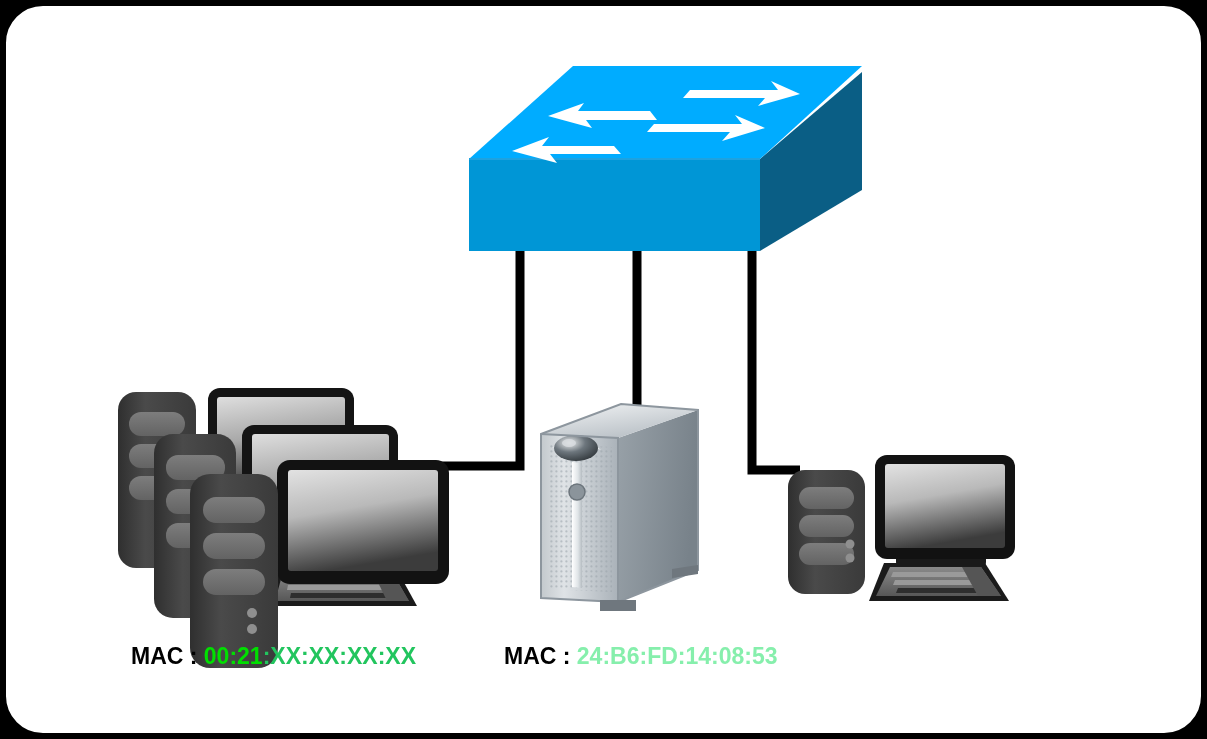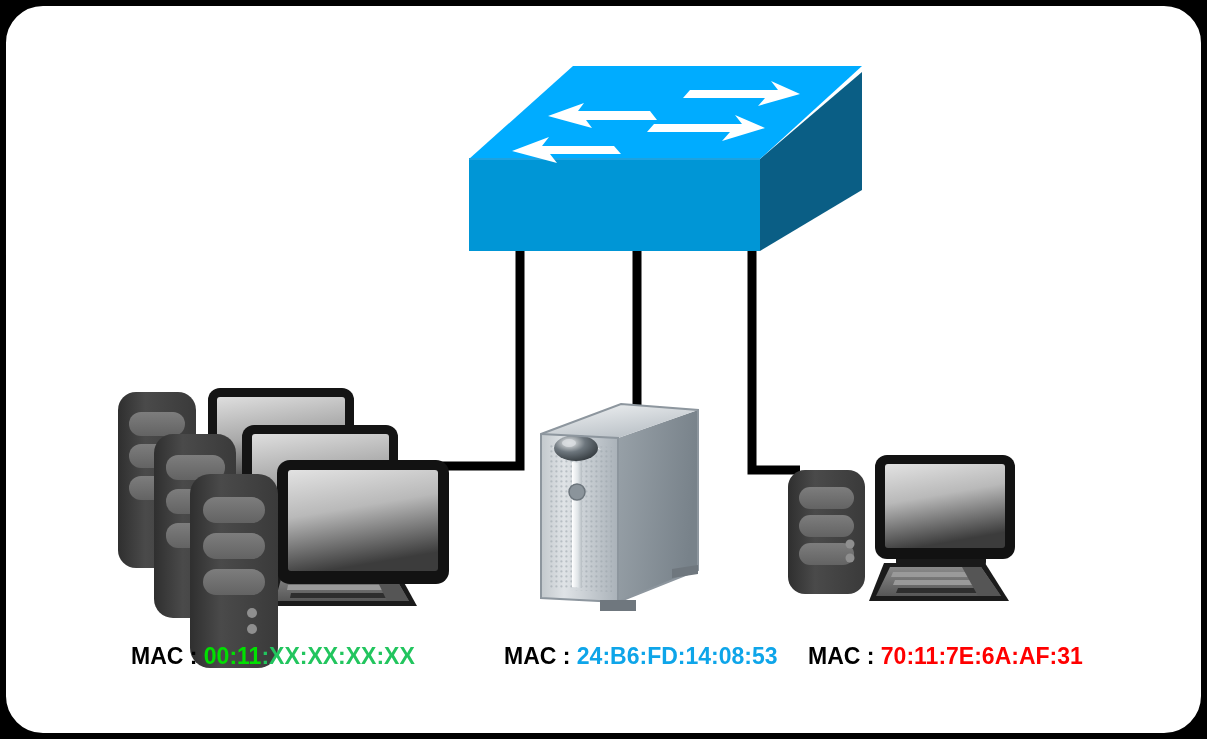--- a/index.html
+++ b/index.html
@@ -230,24 +230,21 @@
       <rect x="799" y="487" width="55" height="22" rx="11" fill="url(#gBay)"></rect>
       <rect x="799" y="515" width="55" height="22" rx="11" fill="url(#gBay)"></rect>
       <rect x="799" y="543" width="55" height="22" rx="11" fill="url(#gBay)"></rect>
       <circle cx="850" cy="544" r="4.5" fill="#8f8f8f"></circle>
       <circle cx="850" cy="558" r="4.5" fill="#8f8f8f"></circle>
     </g>
 
   </svg>
 
   <div class="mac-label" id="mac-label-left">
-    <span>MAC : </span><span class="hl" id="hl-left" style="color: rgb(0, 224, 0);">00:11</span><span id="sfx-left" style="color: #22c55e;">:XX:XX:XX:XX</span>
+    <span>MAC : </span><span class="hl" id="hl-left" style="color: rgb(0, 224, 0);">00:21</span><span id="sfx-left" style="color: #22c55e;">:XX:XX:XX:XX</span>
   </div>
 
   <div class="mac-label" id="mac-label-center">
-    <span>MAC : </span><span class="hl" id="hl-center" style="color: #0ea5e9;">24:B6:FD:14:08:53</span><span id="sfx-center" style="color: rgb(0, 0, 0);"></span>
+    <span>MAC : </span><span class="hl" id="hl-center" style="color: #86efac;">24:B6:FD:14:08:53</span><span id="sfx-center" style="color: rgb(0, 0, 0);"></span>
   </div>
 
-  <div class="mac-label" id="mac-label-right">
-    <span>MAC : </span><span class="hl" id="hl-right" style="color: rgb(255, 0, 0);">70:11:7E:6A:AF:31</span><span id="sfx-right" style="color: rgb(0, 0, 0);"></span>
-  </div>
 
 </div>
 
 </body></html>

